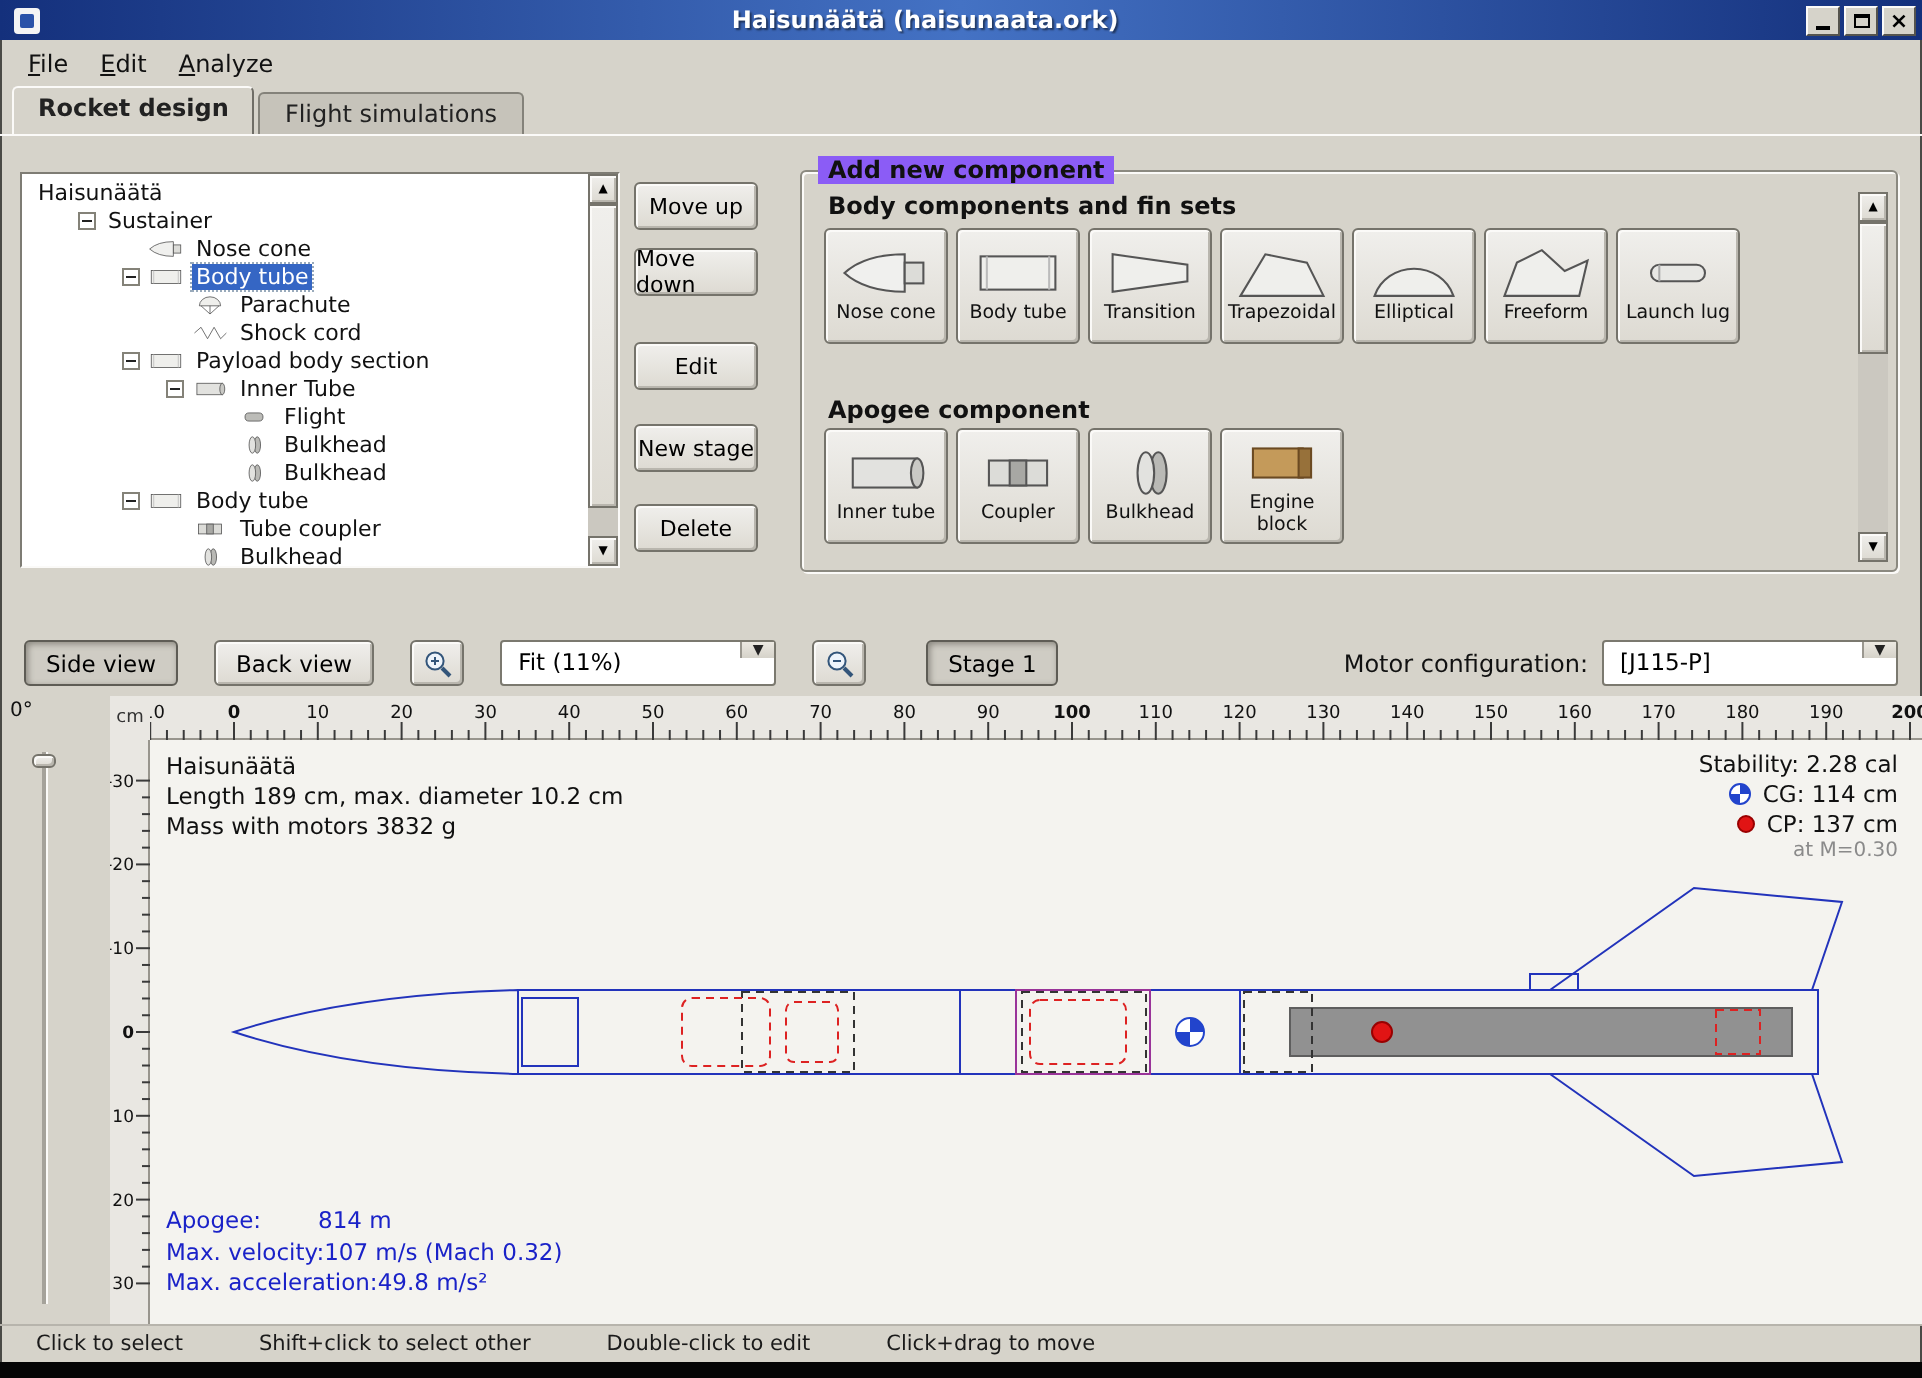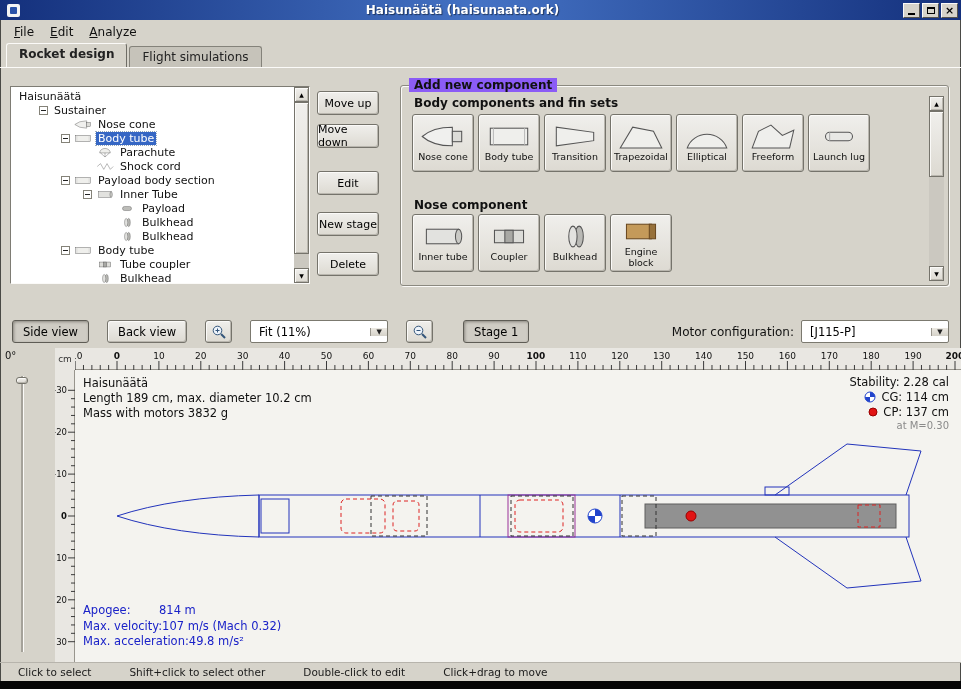--- a/index.html
+++ b/index.html
@@ -42,21 +42,21 @@
 .pal-row{position:absolute;left:11px;display:flex;gap:4px}
 .pal-btn{width:62px;height:58px;display:flex;flex-direction:column;align-items:center;justify-content:center;gap:2px;font-size:9.5px;line-height:1.1;text-align:center;padding:2px;color:#111}
 
 .sbar{position:absolute;width:15px;background:#cbc8c0}
 .sb-btn{position:absolute;left:0;width:15px;height:15px;font-size:6px;display:flex;align-items:center;justify-content:center;border-radius:0}
 .sb-thumb{position:absolute;left:0;width:15px;border-radius:0}
 
 .viewbar{position:absolute;top:315px;left:0;right:0;height:33px;display:flex;align-items:center;padding:0 12px;gap:18px}
 .tbtn{height:23px;padding:0 10px;font-size:11.5px;display:flex;align-items:center}
 .zoombtn{width:27px;height:23px;display:flex;align-items:center;justify-content:center}
-.combo{height:23px;display:flex;align-items:center;border:1px solid #7b796f;background:#fff;border-radius:2px}
+.combo{height:23px;display:flex;align-items:flex-start;border:1px solid #7b796f;background:#fff;border-radius:2px}
 .combo-val{padding:3px 8px;font-size:11.5px;white-space:nowrap;flex:1}
 .combo-arrow{width:17px;background:linear-gradient(#ece9e2,#d5d2c9);border-left:1px solid #9a978f;display:flex;align-items:center;justify-content:center;font-size:7px;color:#222}
 .motor-group{margin-left:auto;display:flex;align-items:center;gap:7px}
 .motor-label{font-size:12px;color:#111}
 
 .rocketview{position:absolute;top:348px;left:0;right:0;height:314px}
 .rot-label{position:absolute;left:5px;top:2px;font-size:10px;color:#111}
 .corner-cm{position:absolute;left:55px;top:0;width:20px;height:22px;background:#e9e7e2;font-size:9px;display:flex;align-items:center;justify-content:center;color:#333}
 .hruler{position:absolute;left:75px;top:0;width:886px;height:22px;background:#e9e7e2;border-bottom:1px solid #98958d}
 .vruler{position:absolute;left:55px;top:22px;width:20px;height:292px;background:#e9e7e2;border-right:1px solid #98958d}
@@ -176,21 +176,21 @@
           </span>
           <span class="tlabel">Inner Tube</span>
         </div>
         <div class="trow" style="padding-left:92px">
           <span class="exp-sp"></span>
           <span class="ticon">
             <svg viewBox="0 0 44 26" width="18" height="11">
               <rect x="11" y="8" width="22" height="10" rx="5" fill="#bcbcb8" stroke="#555"></rect>
             </svg>
           </span>
-          <span class="tlabel">Payload</span>
+          <span class="tlabel">Flight</span>
         </div>
         <div class="trow" style="padding-left:92px">
           <span class="exp-sp"></span>
           <span class="ticon">
             <svg viewBox="0 0 44 26" width="18" height="11">
               <ellipse cx="26" cy="13" rx="4" ry="10" fill="#b9b9b5" stroke="#555"></ellipse>
               <ellipse cx="20" cy="13" rx="4" ry="10" fill="#e2e2df" stroke="#555"></ellipse>
             </svg>
           </span>
           <span class="tlabel">Bulkhead</span>
@@ -296,21 +296,21 @@
           <span>Freeform</span>
         </div>
         <div class="pal-btn raised">
           <svg viewBox="0 0 44 26" width="46" height="27">
             <rect x="9" y="9" width="26" height="8" rx="4" fill="#e8e8e5" stroke="#555"></rect>
             <line x1="13" y1="9" x2="13" y2="17" stroke="#aaa"></line>
           </svg>
           <span>Launch lug</span>
         </div>
       </div>
-    <div class="gb-label" style="top:112px">Nose component</div>
+    <div class="gb-label" style="top:112px">Apogee component</div>
     <div class="pal-row" id="pal-row-1" style="top:128px">
         <div class="pal-btn raised">
           <svg viewBox="0 0 44 26" width="46" height="27">
             <rect x="6" y="6" width="31" height="14" fill="#e2e2df" stroke="#555"></rect>
             <ellipse cx="37" cy="13" rx="3" ry="7" fill="#c9c9c5" stroke="#555"></ellipse>
           </svg>
           <span>Inner tube</span>
         </div>
         <div class="pal-btn raised">
           <svg viewBox="0 0 44 26" width="46" height="27">

